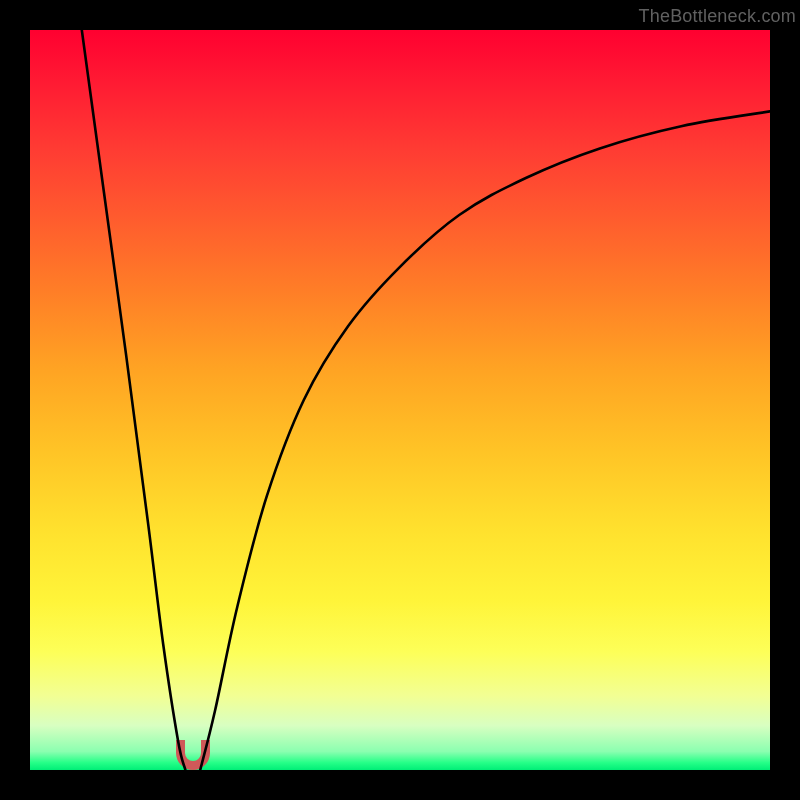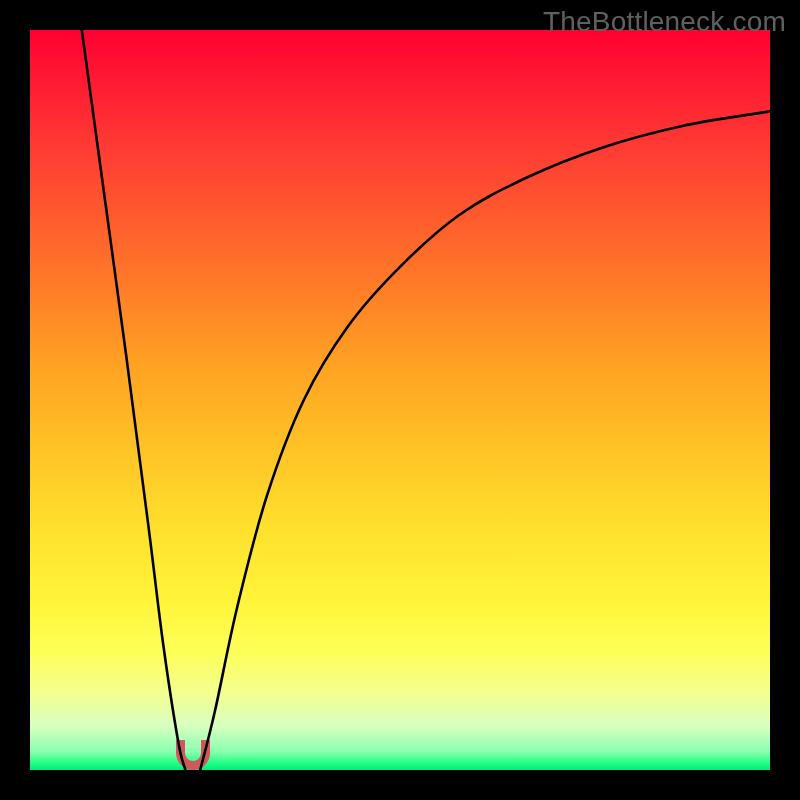--- a/index.html
+++ b/index.html
@@ -58,23 +58,23 @@
   }
   svg.curve {
     position: absolute;
     inset: 0;
     width: 100%;
     height: 100%;
   }
   .watermark {
     position: absolute;
     top: 6px;
-    right: 14px;
+    right: 4px;
     color: #606060;
-    font-size: 28px;
+    font-size: 18px;
     font-weight: 500;
     letter-spacing: 0.2px;
     user-select: none;
   }
 </style>
 </head>
 <body>
 
 <div class="frame">
 

